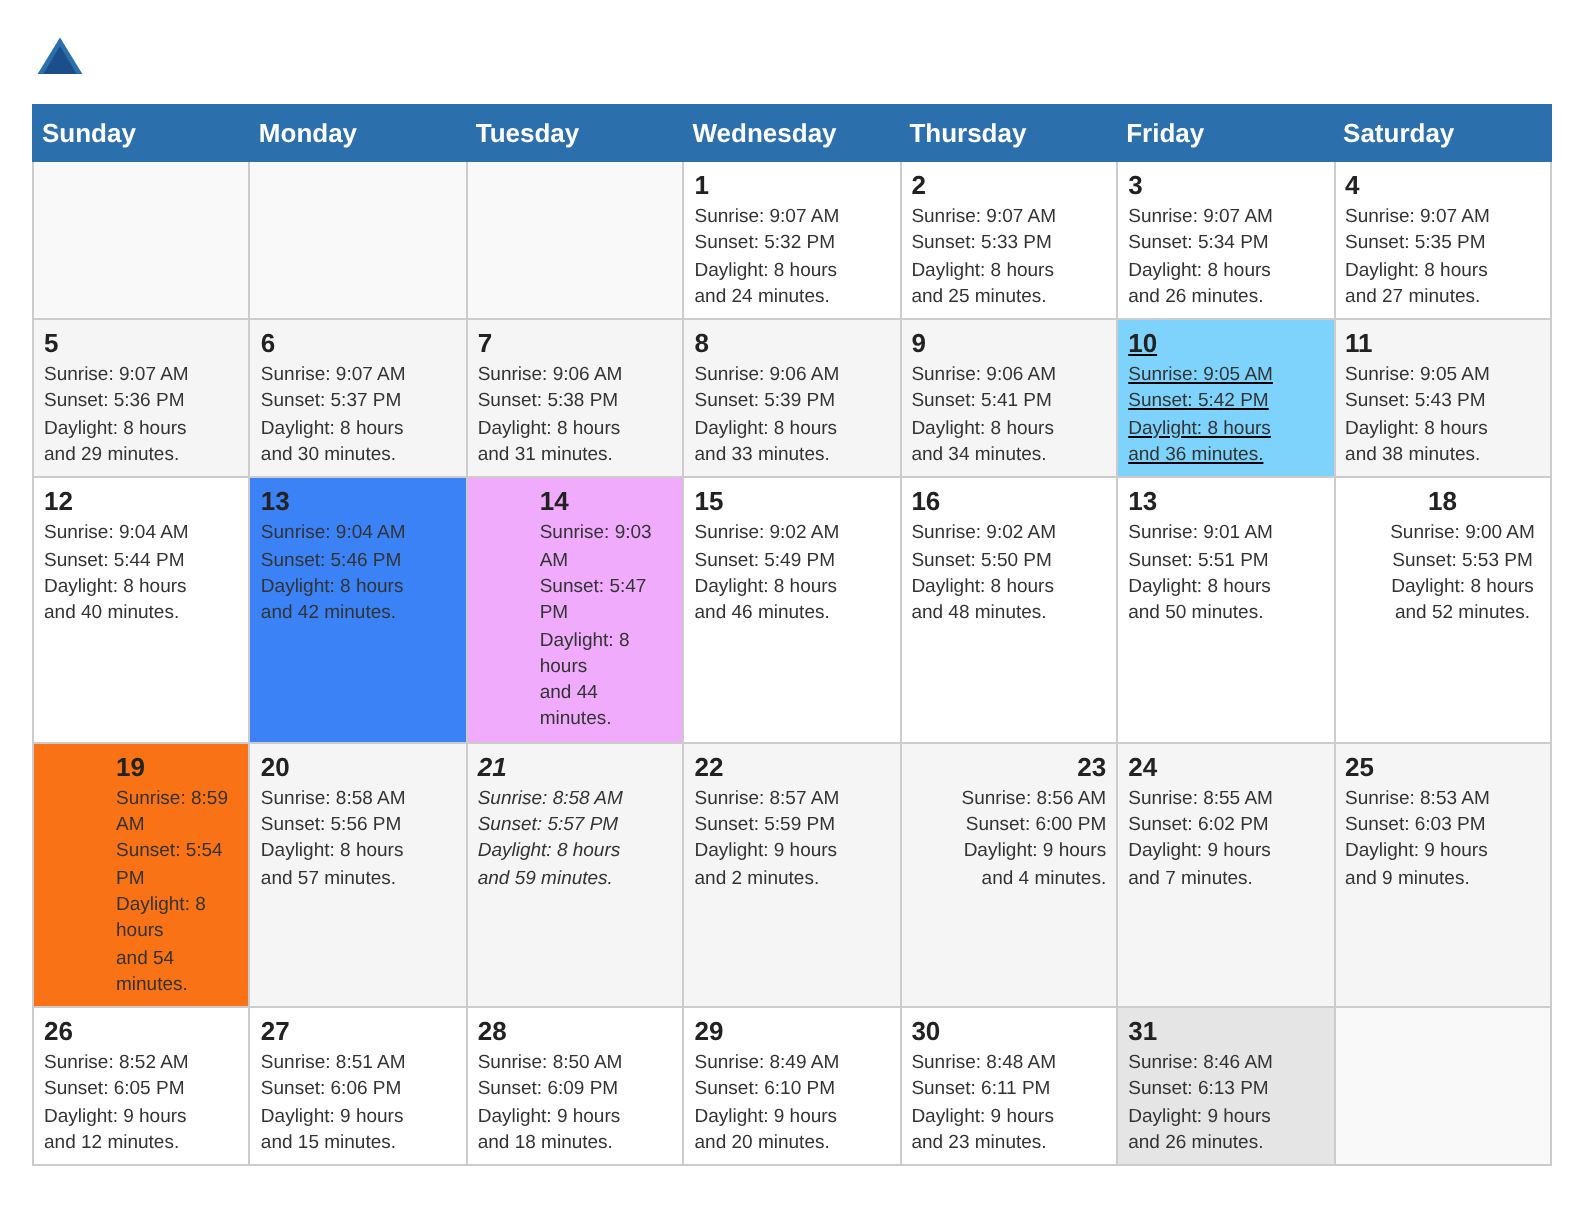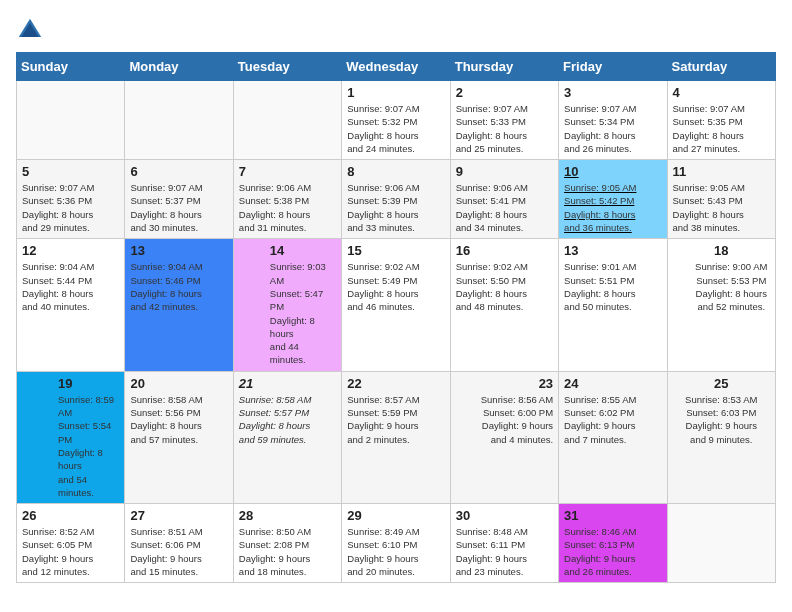--- a/index.html
+++ b/index.html
@@ -258,21 +258,21 @@
         </td>
         <td style="background: rgb(255, 255, 255); text-align: center;">
           <div class="day-number">18</div>
           <div class="day-info" style="white-space: pre-line; margin-left: 20px;">Sunrise: 9:00 AM
 Sunset: 5:53 PM
 Daylight: 8 hours
 and 52 minutes.</div>
         </td>
       </tr>
       <tr>
-        <td style="background: #0ea5e9; padding-left: 41px;">
+        <td style="background: #f97316; padding-left: 41px;">
           <div class="day-number">19</div>
           <div class="day-info" style="white-space: pre-line;">Sunrise: 8:59 AM
 Sunset: 5:54 PM
 Daylight: 8 hours
 and 54 minutes.</div>
         </td>
         <td style="background: rgb(245, 245, 245);">
           <div class="day-number">20</div>
           <div class="day-info" style="white-space: pre-line;">Sunrise: 8:58 AM
 Sunset: 5:56 PM
@@ -300,21 +300,21 @@
 Daylight: 9 hours
 and 4 minutes.</div>
         </td>
         <td style="background: rgb(245, 245, 245);">
           <div class="day-number">24</div>
           <div class="day-info" style="white-space: pre-line;">Sunrise: 8:55 AM
 Sunset: 6:02 PM
 Daylight: 9 hours
 and 7 minutes.</div>
         </td>
-        <td style="background: rgb(245, 245, 245); text-align: center;">
+        <td style="background: rgb(245, 245, 245);">
           <div class="day-number">25</div>
           <div class="day-info" style="white-space: pre-line;">Sunrise: 8:53 AM
 Sunset: 6:03 PM
 Daylight: 9 hours
 and 9 minutes.</div>
         </td>
       </tr>
       <tr>
         <td style="background: rgb(255, 255, 255);">
           <div class="day-number">26</div>
@@ -326,39 +326,39 @@
         <td style="background: rgb(255, 255, 255);">
           <div class="day-number">27</div>
           <div class="day-info" style="white-space: pre-line;">Sunrise: 8:51 AM
 Sunset: 6:06 PM
 Daylight: 9 hours
 and 15 minutes.</div>
         </td>
         <td style="background: rgb(255, 255, 255);">
           <div class="day-number">28</div>
           <div class="day-info" style="white-space: pre-line;">Sunrise: 8:50 AM
-Sunset: 2:08 PM
+Sunset: 6:09 PM
 Daylight: 9 hours
 and 18 minutes.</div>
         </td>
         <td style="background: rgb(255, 255, 255);">
           <div class="day-number">29</div>
           <div class="day-info" style="white-space: pre-line;">Sunrise: 8:49 AM
 Sunset: 6:10 PM
 Daylight: 9 hours
 and 20 minutes.</div>
         </td>
         <td style="background: rgb(255, 255, 255);">
           <div class="day-number">30</div>
           <div class="day-info" style="white-space: pre-line;">Sunrise: 8:48 AM
 Sunset: 6:11 PM
 Daylight: 9 hours
 and 23 minutes.</div>
         </td>
-        <td style="background: #d946ef;">
+        <td style="background: #e5e5e5;">
           <div class="day-number">31</div>
           <div class="day-info" style="white-space: pre-line;">Sunrise: 8:46 AM
 Sunset: 6:13 PM
 Daylight: 9 hours
 and 26 minutes.</div>
         </td>
         <td class="empty-cell"></td>
       </tr>
     </tbody>
 </table>

